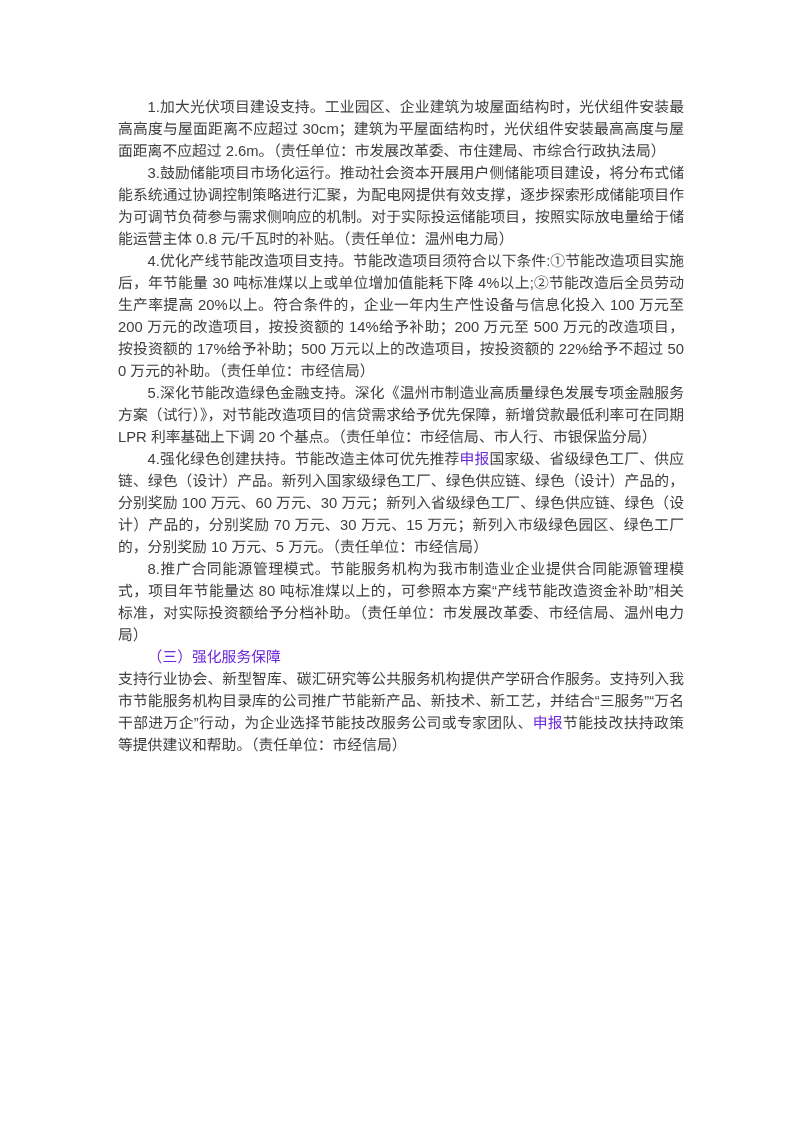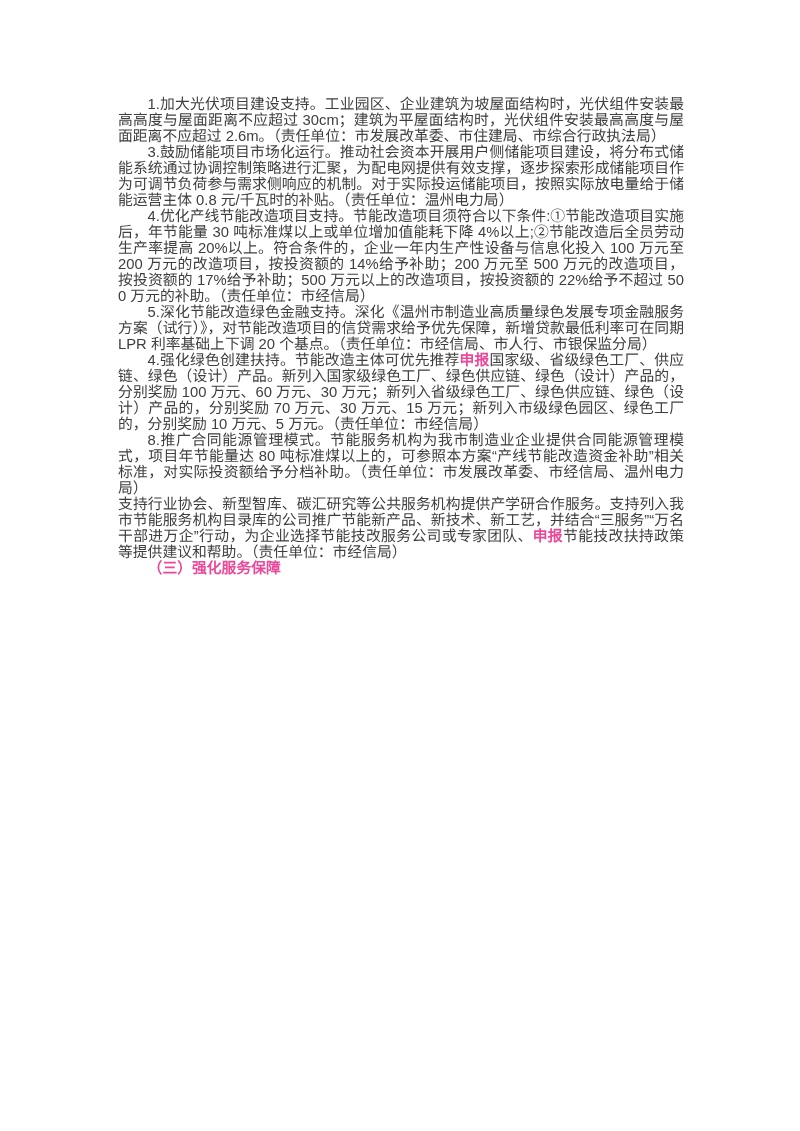--- a/index.html
+++ b/index.html
@@ -25,45 +25,45 @@
   .content {
     position: absolute;
     left: 118px;
     top: 96px;
     width: 566px;
   }
   p.doc-par {
     margin: 0;
     padding: 0;
     font-size: 14.8px;
-    line-height: 16px;
+    line-height: 22px;
     color: #3e3e3e;
     text-align: justify;
     text-justify: inter-ideograph;
     word-break: break-all;
   }
   p.indent {
     text-indent: 2em;
   }
   p.heading {
     font-weight: 700;
     color: #333333;
   }
   .bold {
-    font-weight: 700;
-    color: #ec4899;
+    font-weight: 400;
+    color: #6d28d9;
   }
 </style>
 </head>
 <body>
 
 <div class="page">
   <div class="content">
     <p class="doc-par indent"><span>1.加大光伏项目建设支持。工业园区、企业建筑为坡屋面结构时，光伏组件安装最高高度与屋面距离不应超过 30cm；建筑为平屋面结构时，光伏组件安装最高高度与屋面距离不应超过 2.6m。（责任单位：市发展改革委、市住建局、市综合行政执法局）</span></p>
     <p class="doc-par indent"><span>3.鼓励储能项目市场化运行。推动社会资本开展用户侧储能项目建设，将分布式储能系统通过协调控制策略进行汇聚，为配电网提供有效支撑，逐步探索形成储能项目作为可调节负荷参与需求侧响应的机制。对于实际投运储能项目，按照实际放电量给于储能运营主体 0.8 元/千瓦时的补贴。（责任单位：温州电力局）</span></p>
     <p class="doc-par indent"><span>4.优化产线节能改造项目支持。节能改造项目须符合以下条件:①节能改造项目实施后，年节能量 30 吨标准煤以上或单位增加值能耗下降 4%以上;②节能改造后全员劳动生产率提高 20%以上。符合条件的，企业一年内生产性设备与信息化投入 100 万元至 200 万元的改造项目，按投资额的 14%给予补助；200 万元至 500 万元的改造项目，按投资额的 17%给予补助；500 万元以上的改造项目，按投资额的 22%给予不超过 500 万元的补助。（责任单位：市经信局）</span></p>
     <p class="doc-par indent"><span>5.深化节能改造绿色金融支持。深化《温州市制造业高质量绿色发展专项金融服务方案（试行）》，对节能改造项目的信贷需求给予优先保障，新增贷款最低利率可在同期 LPR 利率基础上下调 20 个基点。（责任单位：市经信局、市人行、市银保监分局）</span></p>
     <p class="doc-par indent"><span>4.强化绿色创建扶持。节能改造主体可优先推荐</span><span class="bold">申报</span><span>国家级、省级绿色工厂、供应链、绿色（设计）产品。新列入国家级绿色工厂、绿色供应链、绿色（设计）产品的，分别奖励 100 万元、60 万元、30 万元；新列入省级绿色工厂、绿色供应链、绿色（设计）产品的，分别奖励 70 万元、30 万元、15 万元；新列入市级绿色园区、绿色工厂的，分别奖励 10 万元、5 万元。（责任单位：市经信局）</span></p>
     <p class="doc-par indent"><span>8.推广合同能源管理模式。节能服务机构为我市制造业企业提供合同能源管理模式，项目年节能量达 80 吨标准煤以上的，可参照本方案“产线节能改造资金补助”相关标准，对实际投资额给予分档补助。（责任单位：市发展改革委、市经信局、温州电力局）</span></p>
+    <p class="doc-par indent heading"><span class="bold">（三）强化服务保障</span></p>
     <p class="doc-par"><span>支持行业协会、新型智库、碳汇研究等公共服务机构提供产学研合作服务。支持列入我市节能服务机构目录库的公司推广节能新产品、新技术、新工艺，并结合“三服务”“万名干部进万企”行动，为企业选择节能技改服务公司或专家团队、</span><span class="bold">申报</span><span>节能技改扶持政策等提供建议和帮助。（责任单位：市经信局）</span></p>
-    <p class="doc-par indent heading"><span class="bold">（三）强化服务保障</span></p>
   </div>
 </div>
 
 </body></html>

